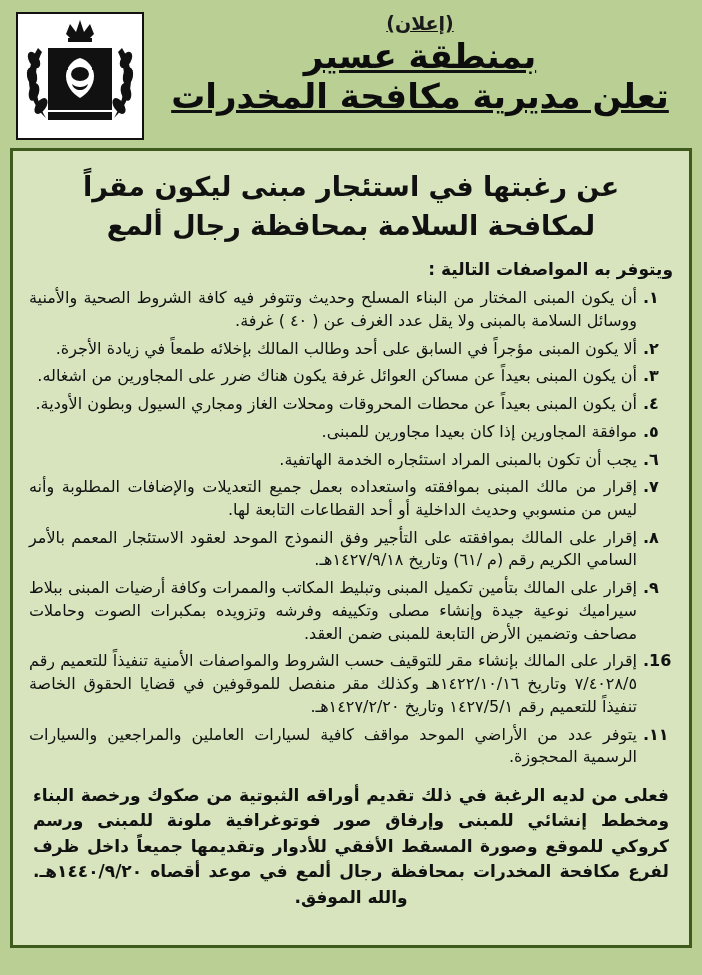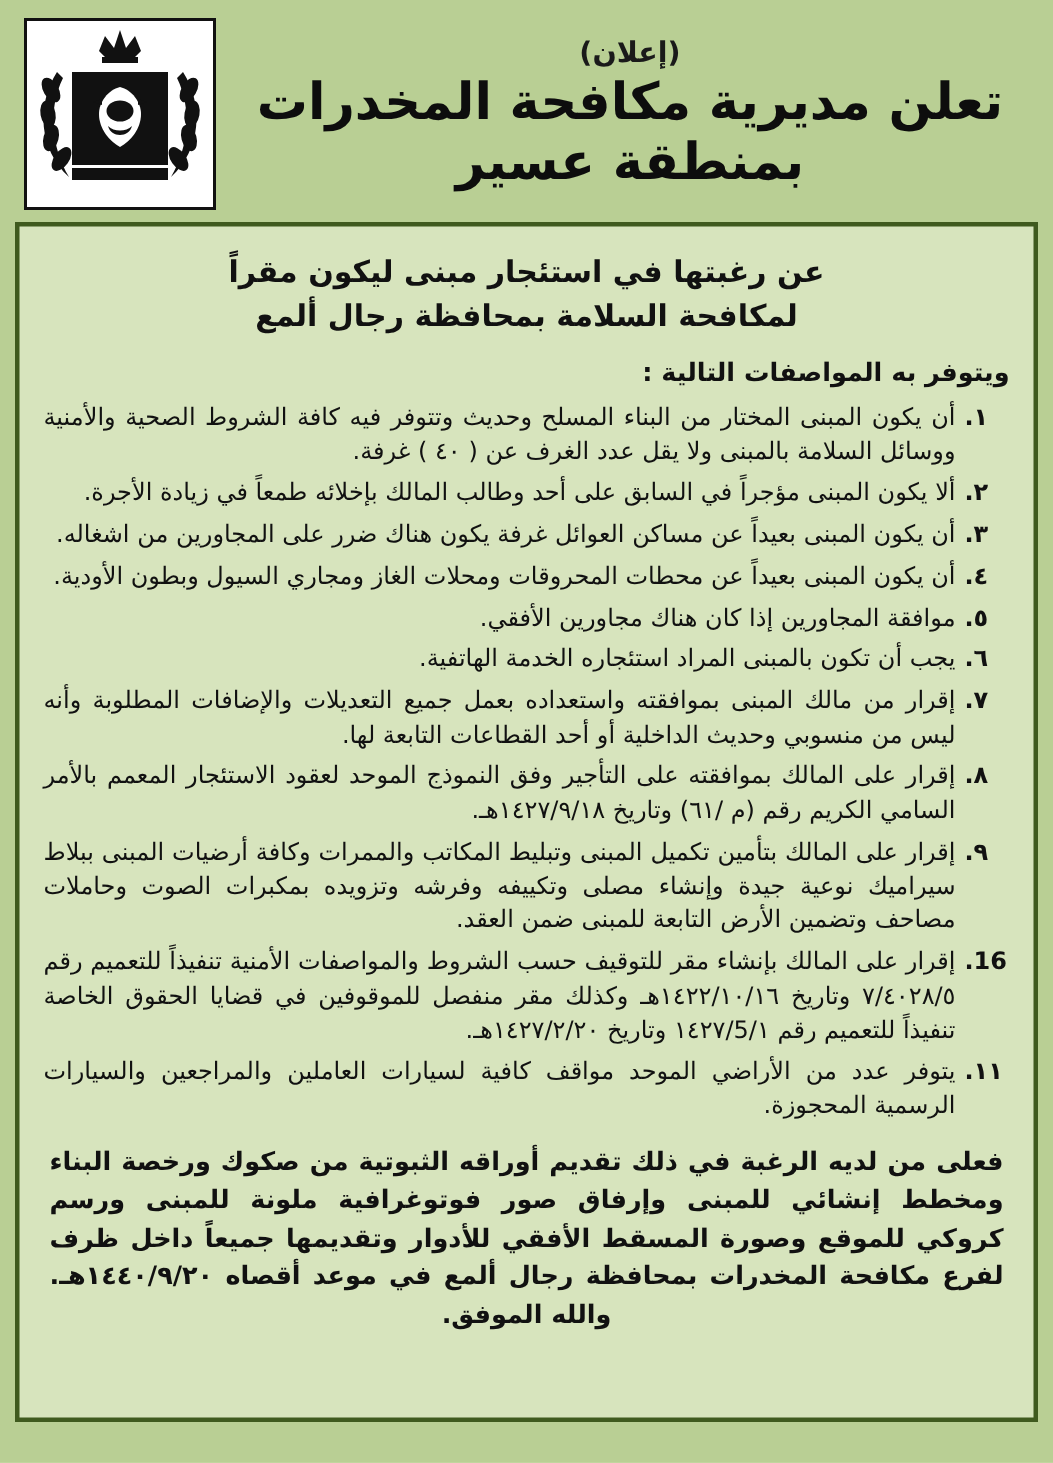--- a/index.html
+++ b/index.html
@@ -20,23 +20,24 @@
     height: 975px;
     box-sizing: border-box;
     background: #b9cf94;
     padding: 8px 10px 10px 10px;
   }
 
   
   .header {
     display: flex;
     flex-direction: row-reverse;
-    align-items: center;
+    align-items: flex-start;
     gap: 10px;
     padding: 4px 6px 8px 6px;
+    text-decoration: underline;
   }
   .header-text {
     flex: 1;
     text-align: center;
     direction: rtl;
   }
   .announce-word {
     font-size: 19px;
     font-weight: bold;
     color: #1a1a1a;
@@ -70,21 +71,21 @@
     background: #d7e4bd;
     padding: 14px 16px 12px 16px;
     box-sizing: border-box;
     height: 800px;
     position: relative;
   }
 
   .subject {
     text-align: center;
     direction: rtl;
-    font-size: 20px;
+    font-size: 27px;
     font-weight: bold;
     line-height: 1.45;
     color: #111;
     margin: 2px 0 14px 0;
   }
 
   .specs-title {
     direction: rtl;
     text-align: right;
     font-size: 17px;
@@ -180,22 +181,22 @@
           <path d="M44 54 L50 52 L50 56 Z"></path>
           <path d="M80 54 L74 52 L74 56 Z"></path>
         </g>
 
         <rect x="30" y="98" width="64" height="8" fill="#111"></rect>
       </svg>
     </div>
 
     <div class="header-text">
       <div class="announce-word">(إعلان)</div>
+      <div class="header-line second">بمنطقة عسير</div>
       <div class="header-line">تعلن مديرية مكافحة المخدرات</div>
-      <div class="header-line second">بمنطقة عسير</div>
     </div>
 
   </div>
 
   <div class="body-frame">
 
     <div class="subject">
       <div>عن رغبتها في استئجار مبنى ليكون مقراً</div>
       <div>لمكافحة السلامة بمحافظة رجال ألمع</div>
     </div>
@@ -214,21 +215,21 @@
       <li>
         <span class="num">٣.</span>
         <span class="txt">أن يكون المبنى بعيداً عن مساكن العوائل غرفة يكون هناك ضرر على المجاورين من اشغاله.</span>
       </li>
       <li>
         <span class="num">٤.</span>
         <span class="txt">أن يكون المبنى بعيداً عن محطات المحروقات ومحلات الغاز ومجاري السيول وبطون الأودية.</span>
       </li>
       <li>
         <span class="num">٥.</span>
-        <span class="txt">موافقة المجاورين إذا كان هناك مجاورين الأفقي.</span>
+        <span class="txt">موافقة المجاورين إذا كان بعيدا مجاورين للمبنى.</span>
       </li>
       <li>
         <span class="num">٦.</span>
         <span class="txt">يجب أن تكون بالمبنى المراد استئجاره الخدمة الهاتفية.</span>
       </li>
       <li>
         <span class="num">٧.</span>
         <span class="txt">إقرار من مالك المبنى بموافقته واستعداده بعمل جميع التعديلات والإضافات المطلوبة وأنه ليس من منسوبي وحديث الداخلية أو أحد القطاعات التابعة لها.</span>
       </li>
       <li>

